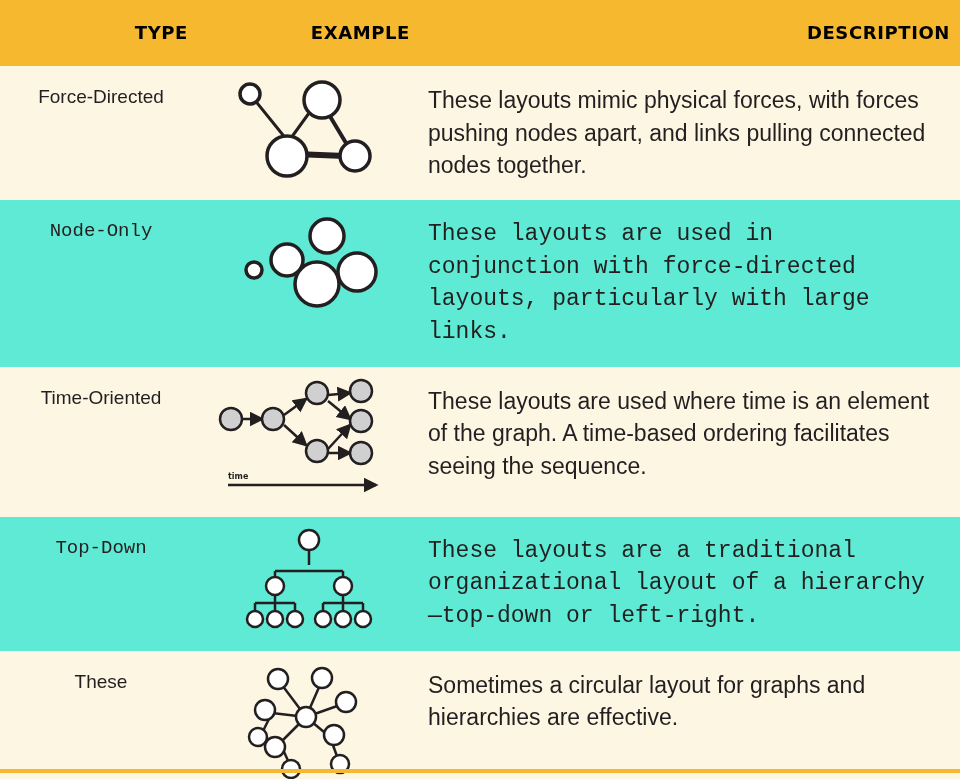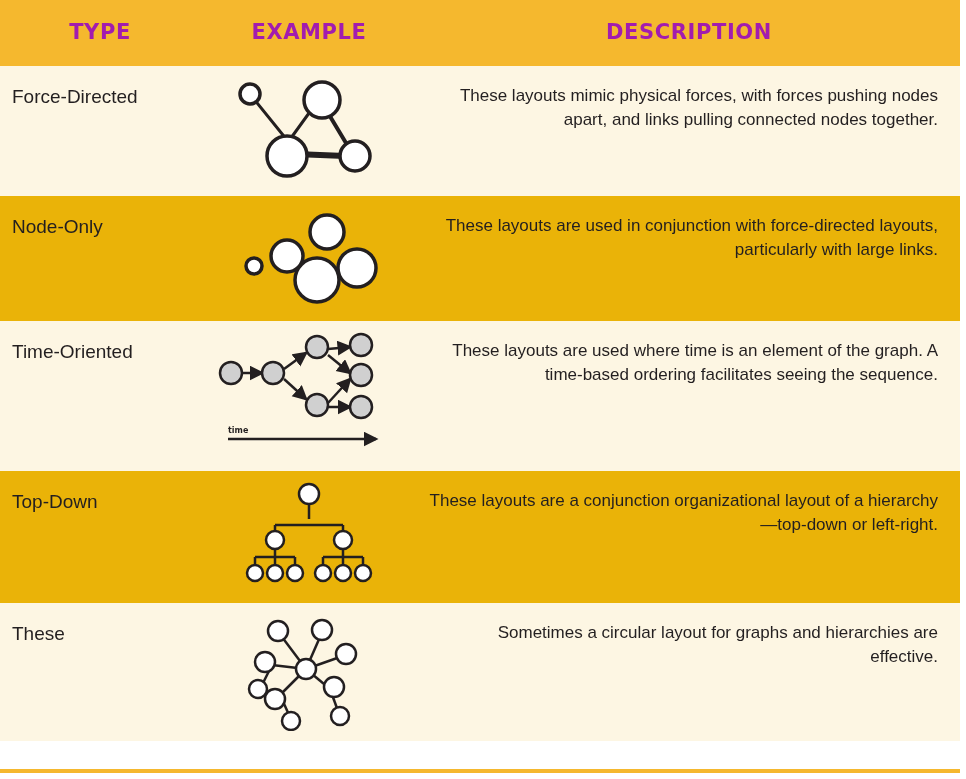--- a/index.html
+++ b/index.html
@@ -25,57 +25,57 @@
     margin: 0;
     border-collapse: collapse;
     table-layout: fixed;
   }
   col.col-type { width: 198px; }
   col.col-example { width: 222px; }
   col.col-desc { width: 540px; }
 
   thead th {
     background: #f5b82e;
-    color: #a21caf;
-    text-align: center;
+    color: #000000;
+    text-align: right;
     font-family: "DejaVu Sans", sans-serif;
     font-weight: bold;
-    font-size: 21px;
+    font-size: 18px;
     letter-spacing: 0.6px;
     padding: 14px 10px 16px 10px;
     vertical-align: middle;
     height: 36px;
   }
   thead th.th-type { padding-left: 12px; }
   thead th.th-example { padding-left: 10px; }
   thead th.th-desc { padding-left: 8px; }
 
   tbody td {
     vertical-align: top;
     font-size: 18.5px;
     color: #231f20;
     line-height: 1.42;
   }
   tr.row-odd td { background: #fdf6e3; }
-  tr.row-even td { background: #eab308; }
+  tr.row-even td { background: #5eead4; font-family: Liberation Mono, monospace; }
 
   td.cell-type {
     padding: 18px 8px 18px 12px;
     font-size: 19px;
     color: #231f20;
+    text-align: center;
   }
   td.cell-example {
     padding: 10px 4px 10px 4px;
     text-align: right;
   }
   td.cell-desc {
     padding: 18px 22px 18px 8px;
-    font-size: 17px;
+    font-size: 23px;
     color: #231f20;
-    text-align: right;
   }
   .desc-text {
     display: block;
     max-width: 520px;
   }
   .example-holder {
     display: flex;
     align-items: center;
     justify-content: center;
     width: 100%;
@@ -223,21 +223,21 @@
                 <circle cx="46" cy="92" r="8"></circle>
                 <circle cx="66" cy="92" r="8"></circle>
                 <circle cx="94" cy="92" r="8"></circle>
                 <circle cx="114" cy="92" r="8"></circle>
                 <circle cx="134" cy="92" r="8"></circle>
               </g>
             </svg>
           </div>
         </td>
         <td class="cell-desc">
-          <span class="desc-text">These layouts are a conjunction organizational layout of a hierarchy—top-down or left-right.</span>
+          <span class="desc-text">These layouts are a traditional organizational layout of a hierarchy—top-down or left-right.</span>
         </td>
       </tr>
 
       <tr class="row-odd">
         <td class="cell-type">These</td>
         <td class="cell-example">
           <div class="example-holder">
             <svg width="150" height="118" viewBox="0 0 150 118" aria-hidden="true">
               <g stroke="#231f20" stroke-width="2.5" fill="none">
                 <path d="M72 56 L48 24"></path>

